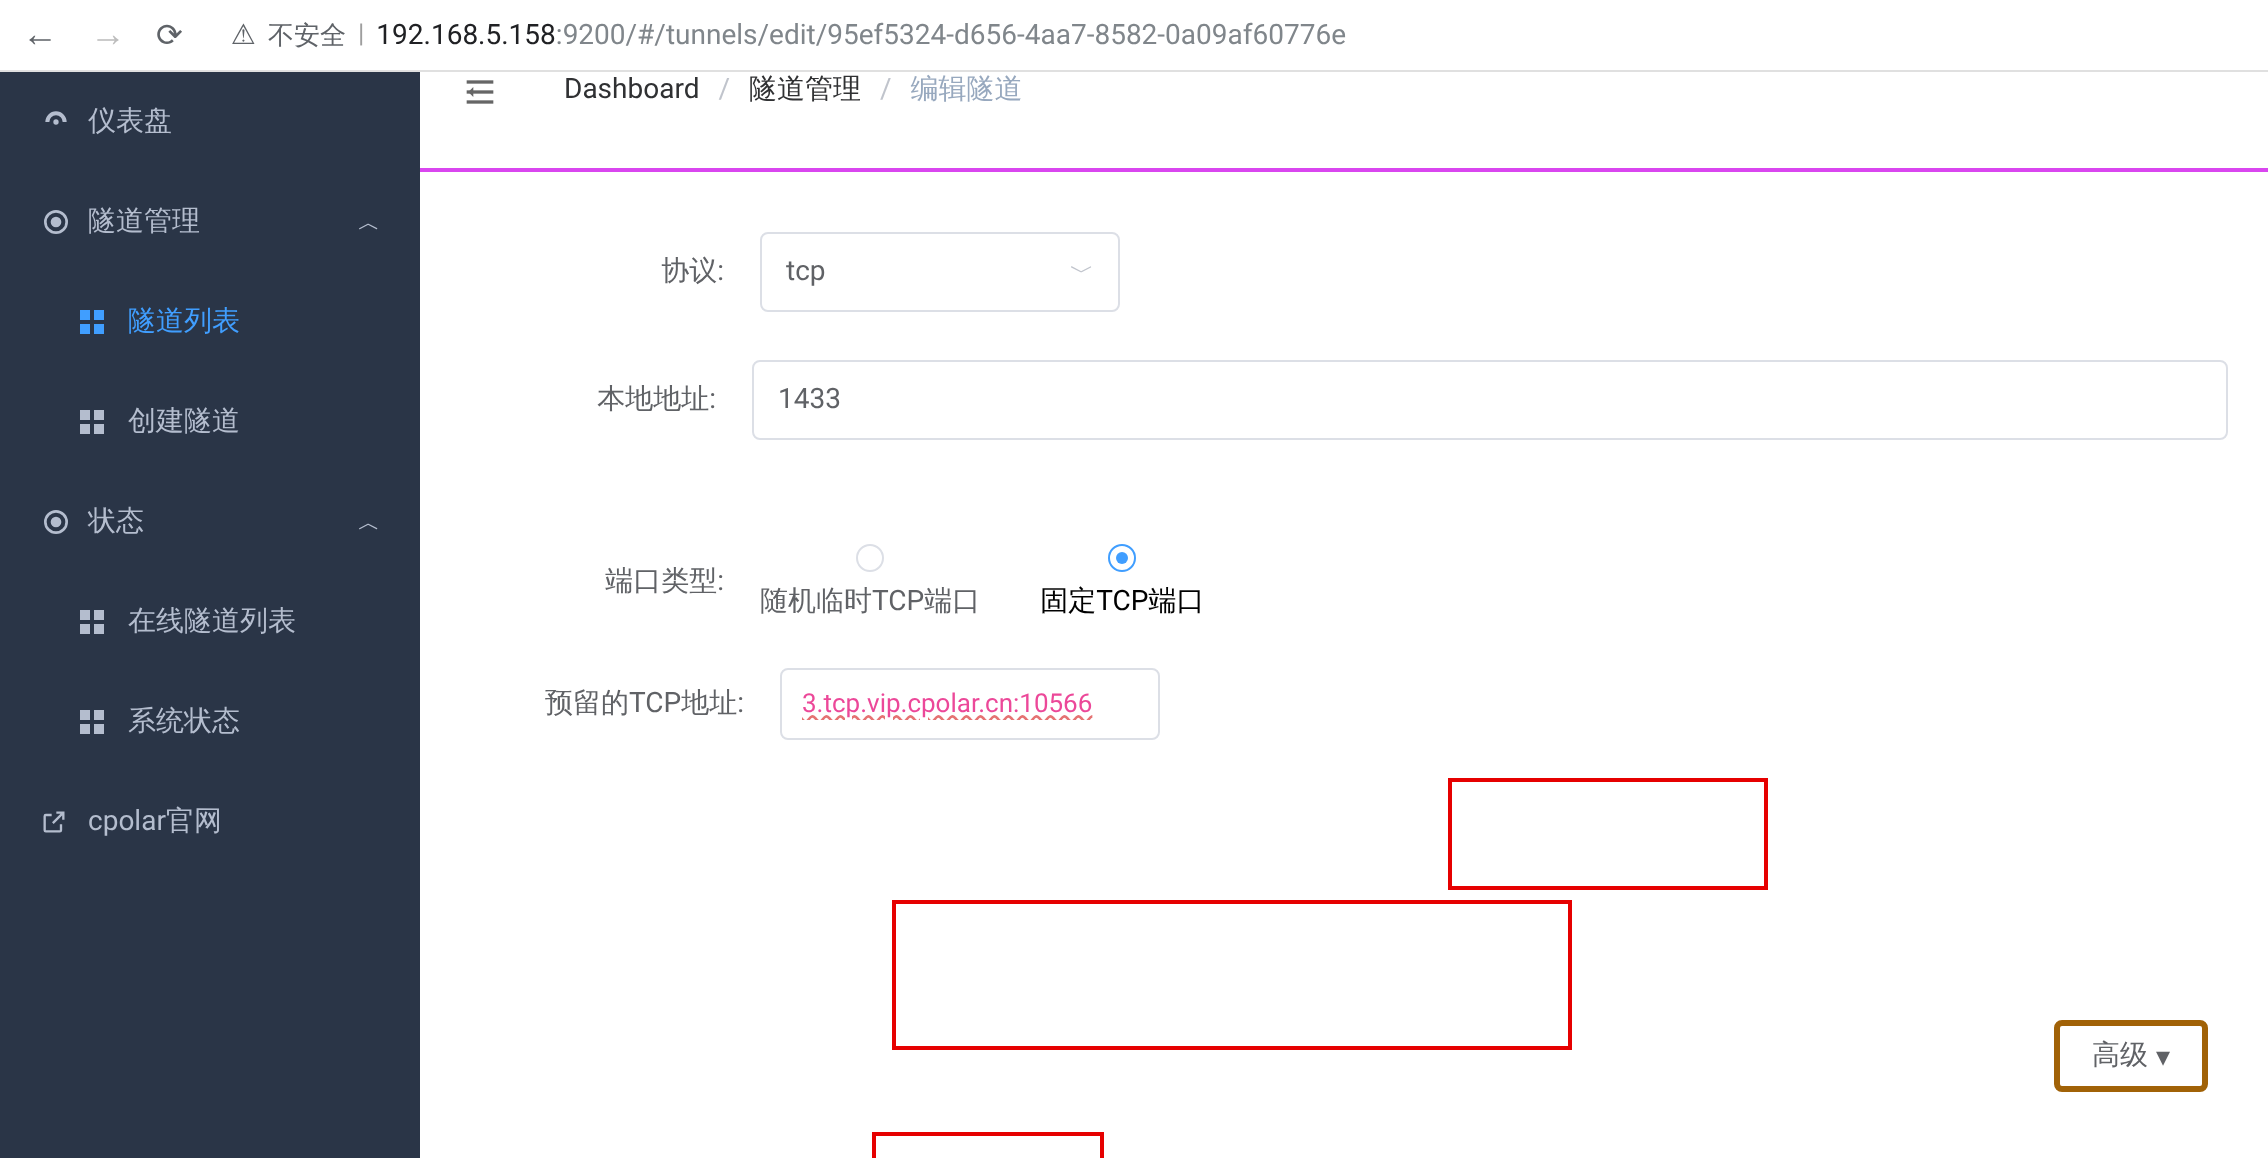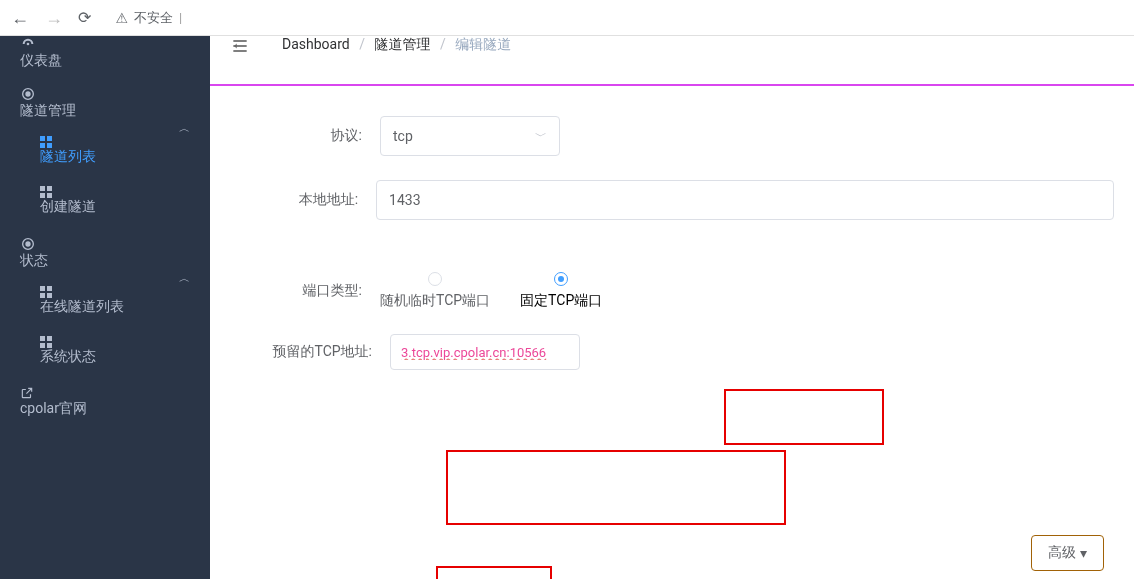--- a/index.html
+++ b/index.html
@@ -11,21 +11,21 @@
 .reload { color: #5f6368; font-size: 16px; cursor: pointer; }
 .url-bar { flex: 1; display: flex; align-items: center; background: #fff; border-radius: 20px; padding: 0 10px; height: 28px; gap: 6px; }
 .warn-icon { color: #5f6368; font-size: 14px; }
 .insecure { color: #5f6368; font-size: 13px; }
 .sep { color: #9e9e9e; font-size: 13px; }
 .url-text { color: #202124; font-size: 14px; }
 .url-text .dim { color: #80868b; }
 
 .app { display: flex; height: calc(579px - 36px); }
 .sidebar { width: 210px; background: #2a3547; color: #b4bdce; }
-.side-item { display: flex; align-items: flex-start; height: 50px; padding: 0 20px; cursor: pointer; font-size: 14px; flex-direction: column; }
+.side-item { display: flex; align-items: center; height: 50px; padding: 0 20px; cursor: pointer; font-size: 14px; }
 .side-item.top { font-weight: 400; }
 .side-item.sub { padding-left: 40px; }
 .side-item.active { color: #409eff; }
 .side-icon { width: 24px; display: inline-flex; align-items: center; font-size: 14px; }
 .side-chevron { margin-left: auto; font-size: 11px; }
 .side-label { flex: 1; }
 
 .main { flex: 1; background: #fff; overflow: auto; }
 .topbar { height: 50px; display: flex; align-items: flex-start; padding: 0 20px; border-bottom: 2px solid #d946ef; gap: 32px; }
 .collapse-icon { font-size: 18px; color: #666; cursor: pointer; }
@@ -49,38 +49,39 @@
 .radio-dot { width: 6px; height: 6px; background: #409eff; border-radius: 50%; display: none; }
 .radio-item.checked .radio-dot { display: block; }
 .radio-item.checked .radio-label { color: #000000; }
 .radio-label { color: #606266; }
 
 .highlight-box { border: 2px solid #e60000; }
 .port-box { position: absolute; left: 514px; top: 303px; width: 160px; height: 56px; pointer-events: none; }
 .tcp-box { position: absolute; left: 236px; top: 364px; width: 340px; height: 75px; pointer-events: none; }
 .btn-box { position: absolute; left: 226px; top: 480px; width: 116px; height: 70px; pointer-events: none; }
 
-.adv-button { position: absolute; right: 30px; top: 449px; height: 36px; border: 1px solid #a16207; border-radius: 4px; background: #fff; padding: 0 16px; font-size: 14px; color: #606266; cursor: pointer; display: flex; align-items: center; gap: 4px; }
+.adv-button { position: absolute; right: 30px; top: 424px; height: 36px; border: 3px solid #a16207; border-radius: 4px; background: #fff; padding: 0 16px; font-size: 14px; color: #606266; cursor: pointer; display: flex; align-items: center; gap: 4px; }
 
 .tcp-input { width: 190px; height: 36px; }
 .tcp-input { border: 1px solid #dcdfe6; border-radius: 4px; padding: 0 10px; font-size: 13px; color: #ec4899; text-decoration: underline; text-decoration-color: #e57373; text-decoration-style: wavy; }
 
 svg.grid-icon { width: 12px; height: 12px; }
 </style>
 </head>
 <body>
 
 <div class="browser-bar">
   <span class="nav-arrow">←</span>
   <span class="nav-arrow disabled">→</span>
   <span class="reload">⟳</span>
   <div class="url-bar">
     <span class="warn-icon">⚠</span>
     <span class="insecure">不安全</span>
     <span class="sep">|</span>
+    <span class="url-text"><span>192.168.5.158</span><span class="dim">:9200/#/tunnels/edit/95ef5324-d656-4aa7-8582-0a09af60776e</span></span>
   </div>
 </div>
 
 <div class="app">
   <div class="sidebar">
     <div class="side-item top">
       <span class="side-icon">
         <svg viewBox="0 0 24 24" width="16" height="16" fill="currentColor">
             <path d="M12 4a8 8 0 00-8 8h3a5 5 0 0110 0h3a8 8 0 00-8-8zm0 6a2 2 0 100 4 2 2 0 000-4z"></path>
           </svg>

